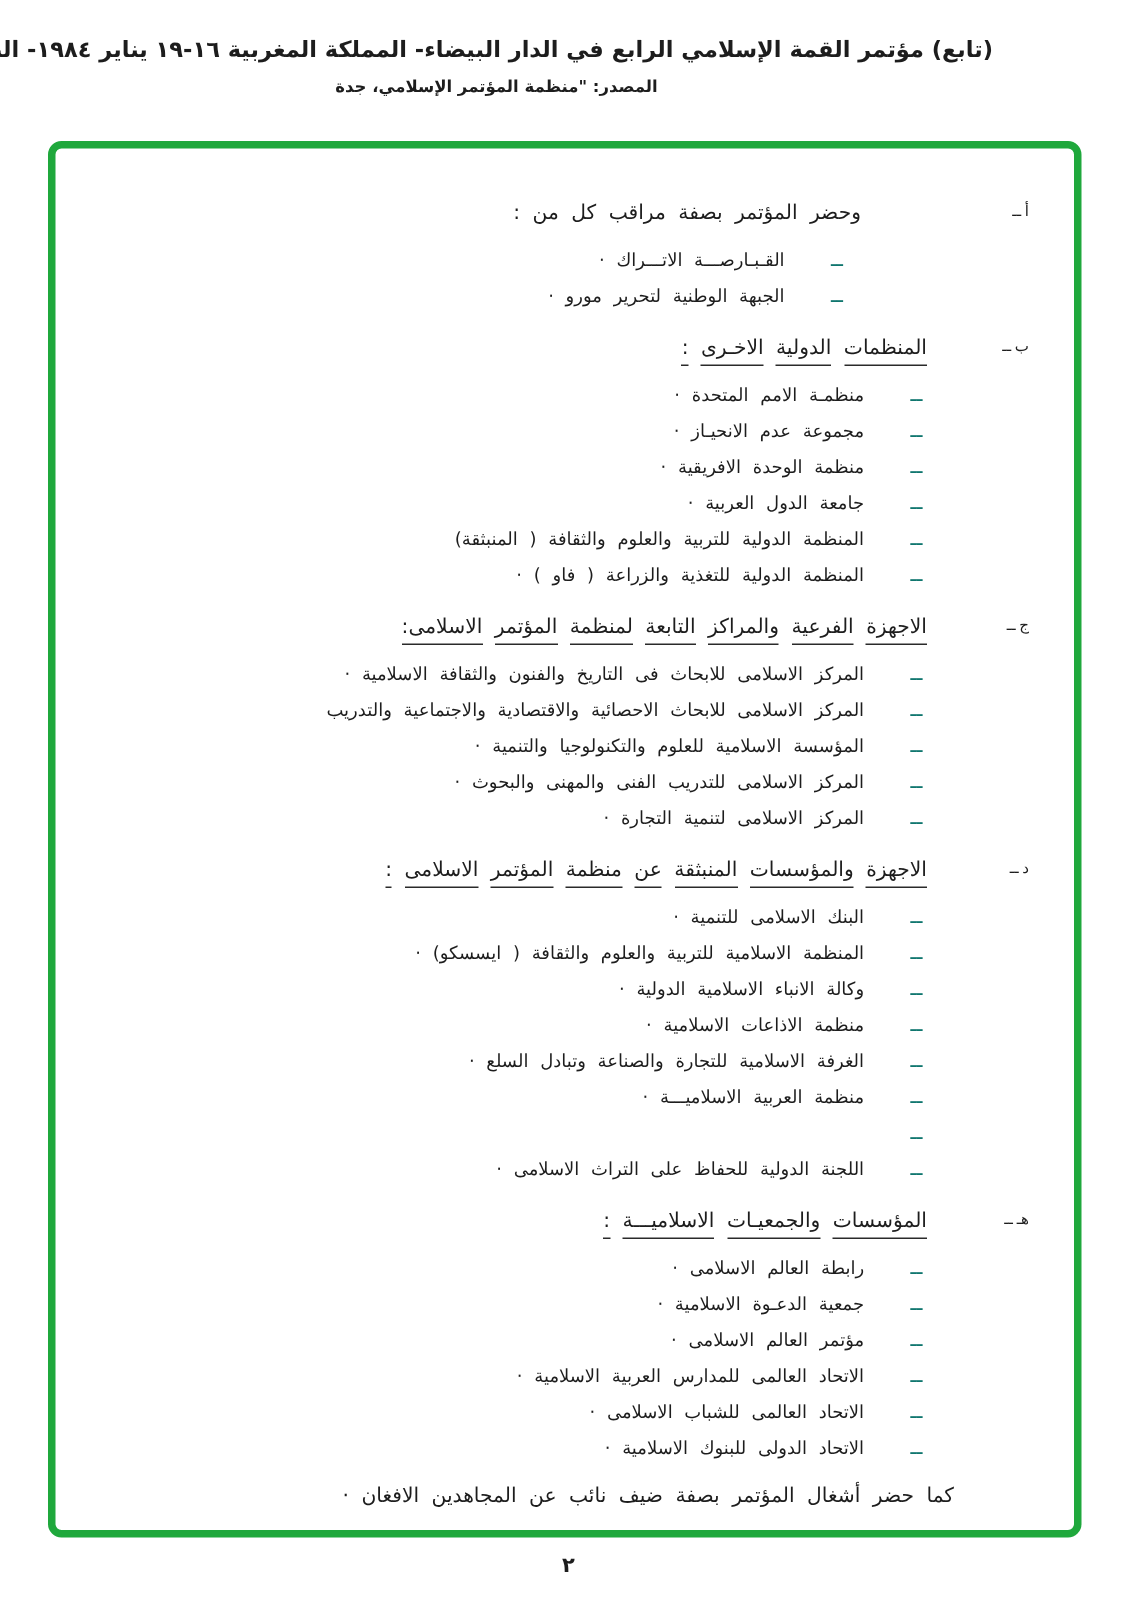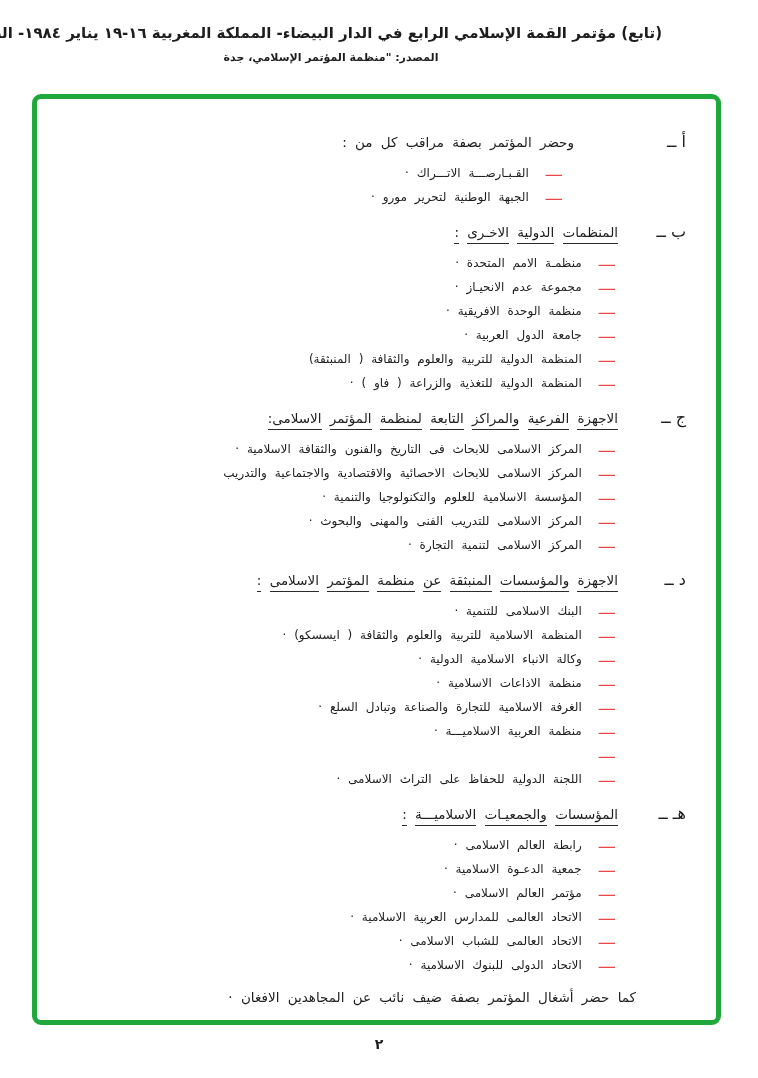--- a/index.html
+++ b/index.html
@@ -15,29 +15,29 @@
   .doc-box {
     position:absolute; left:32px; top:94px; width:689px; height:931px;
     border:5px solid #1fa83c; border-radius:9px; background:#ffffff;
     direction:rtl; padding:20px 30px 0 16px;
   }
 
   
   .sec { display:block; }
   .sec-head-row { display:flex; flex-direction:row; align-items:flex-start;
                   margin-top:11px; margin-bottom:7px; }
-  .sec-letter { width:68px; flex:0 0 68px; font-size:16px; line-height:24px; }
+  .sec-letter { width:68px; flex:0 0 68px; font-size:10px; line-height:24px;font-family:Liberation Serif, serif; }
   .sec-heading { font-size:13.5px; line-height:24px; word-spacing:4px; }
   .sec-heading.first { padding-right:44px; }
   .uw { border-bottom:1.5px solid #2a2a2a; padding-bottom:3px; }
 
   .items { padding-right:71px; }
   .items.deep { padding-right:124px; }
   .item { display:flex; flex-direction:row; height:24px; line-height:24px; }
-  .dash { flex:0 0 auto; margin-left:17px; font-size:13.5px; color:#ef4444;font-family:Liberation Mono, monospace; }
+  .dash { flex:0 0 auto; margin-left:31px; font-size:13.5px; color:#0f766e; }
   .itext { font-size:12px; word-spacing:4px; white-space:nowrap; }
 
   .closing { margin-top:12px; padding-right:50px; font-size:13.5px;
              word-spacing:4px; direction:rtl; }
 
   
   .page-num { position:absolute; top:1036px; left:0; width:758px;
               text-align:center; font-size:14px; font-weight:bold; }
 </style>
 </head>

